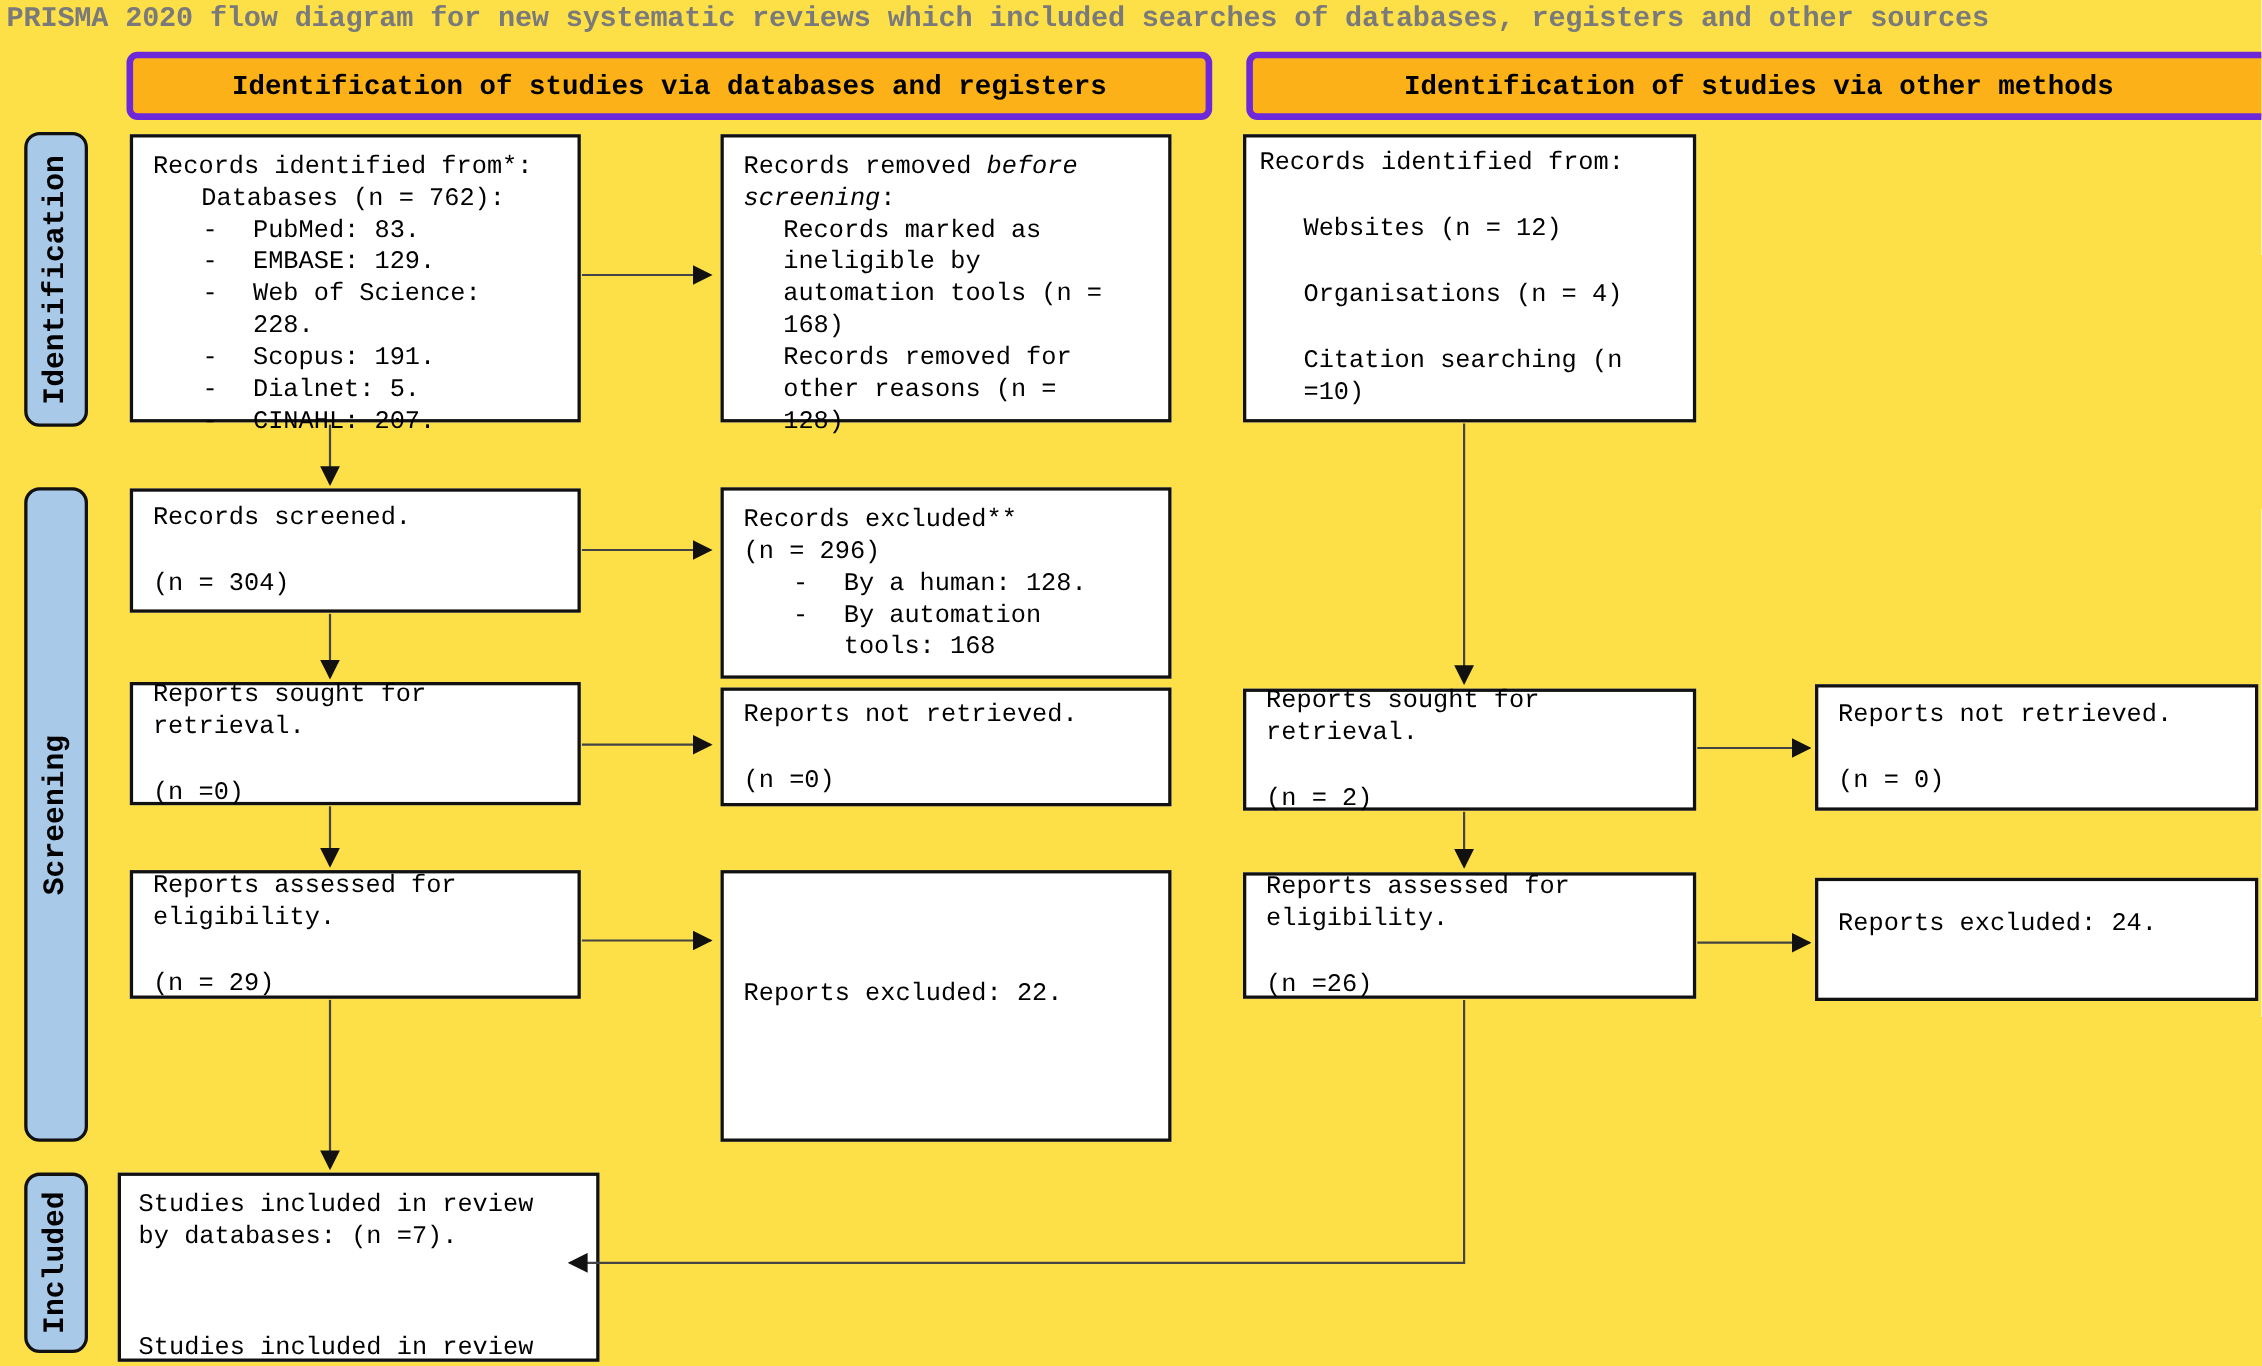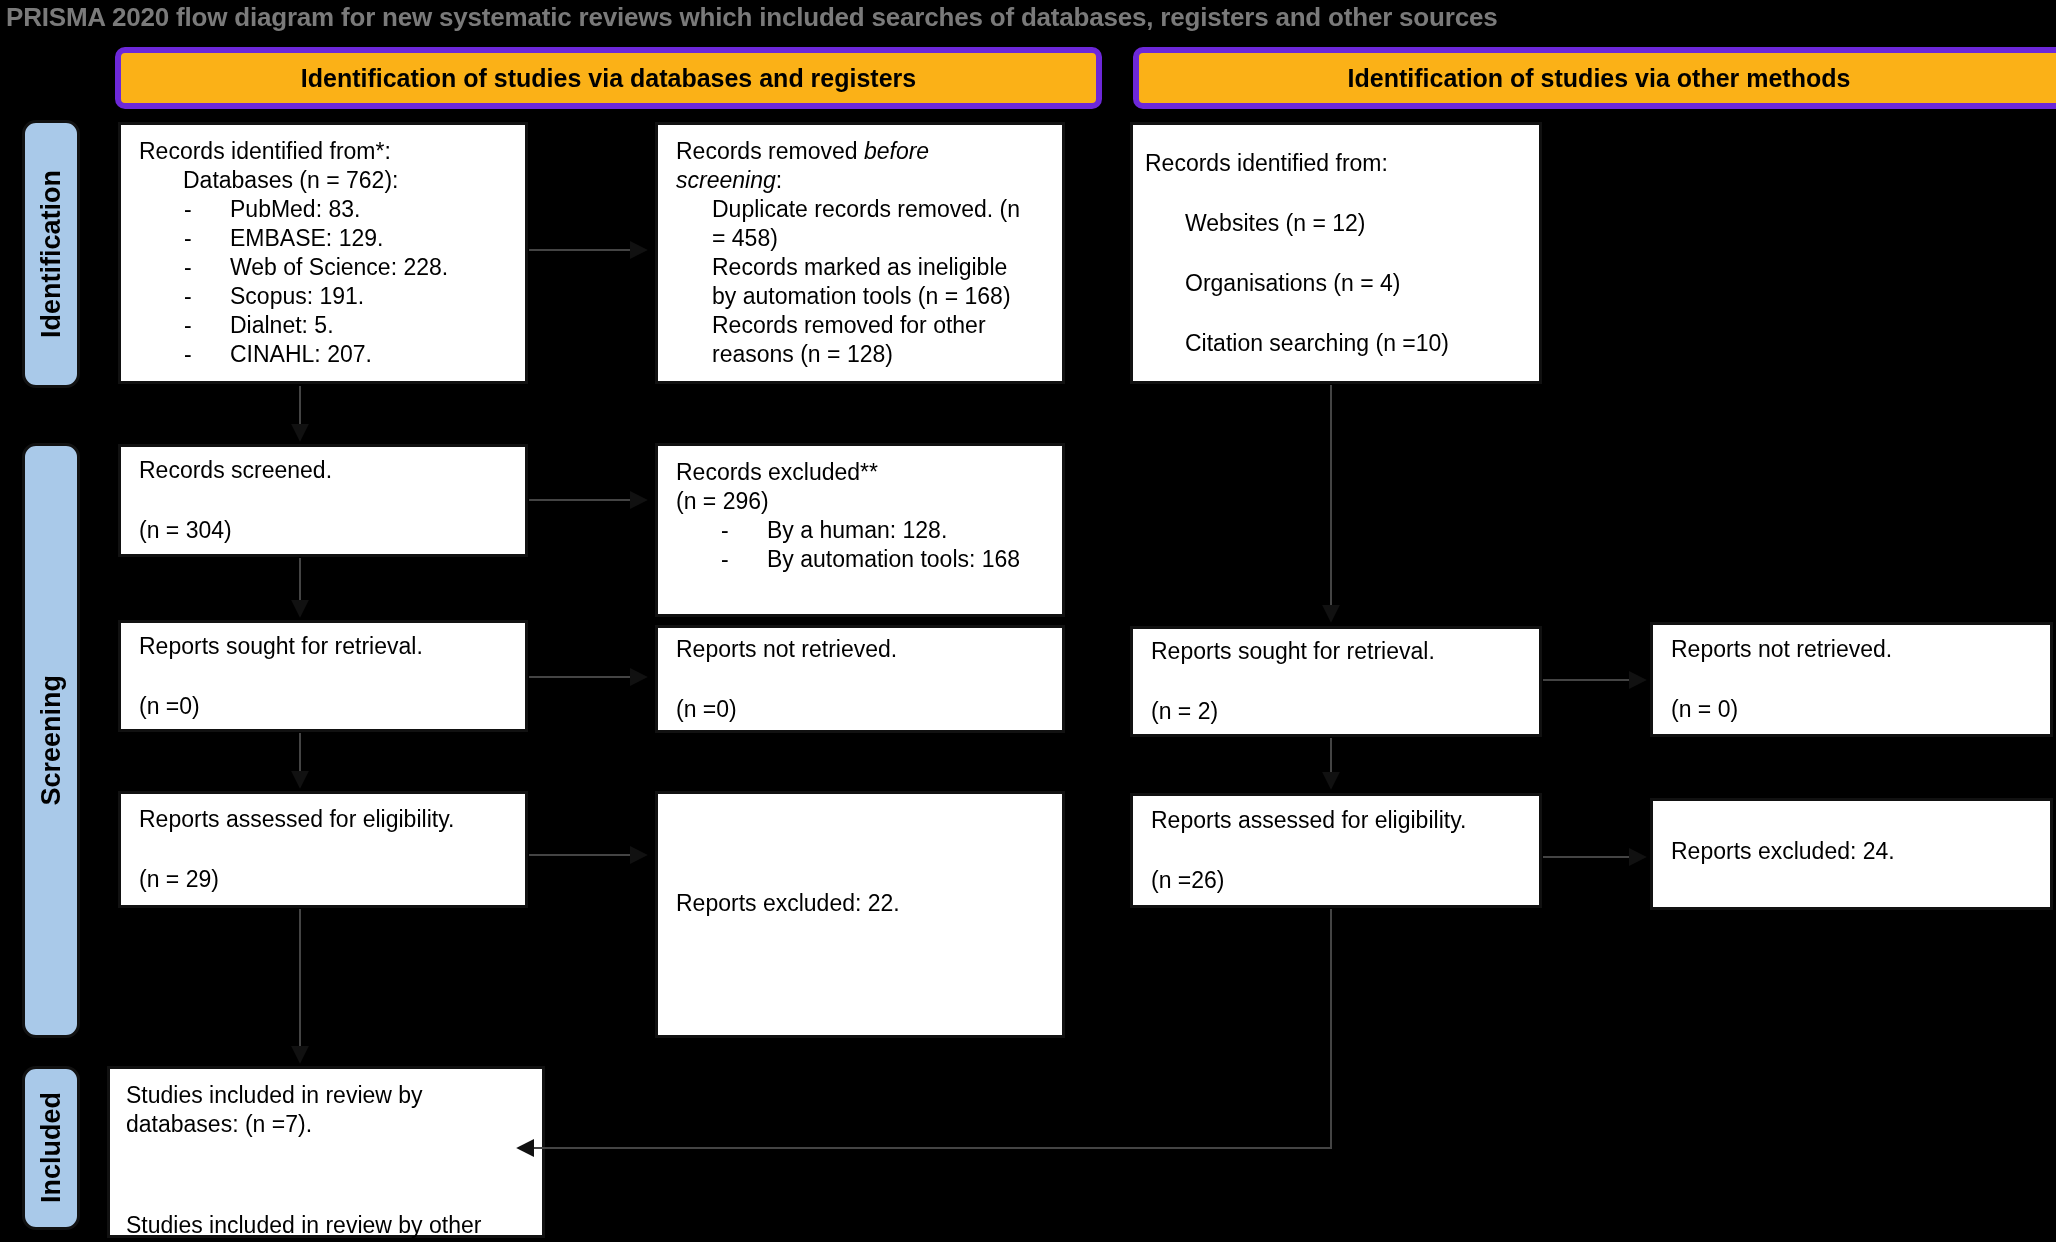--- a/index.html
+++ b/index.html
@@ -1,18 +1,18 @@
 <!DOCTYPE html>
 <html><head>
 <meta charset="utf-8">
 <style>
   html,body{margin:0;padding:0;background:#ffffff;}
   .canvas{
-    position:relative;width:2056px;height:1242px;background:#000000;
-    font-family:Liberation Sans, sans-serif;color:#000;
+    position:relative;width:2056px;height:1242px;background:#fde047;
+    font-family:Liberation Mono, monospace;color:#000;
     overflow:hidden;
   }
   .title{
     position:absolute;left:6px;top:2px;width:2000px;
     font-size:26px;font-weight:bold;color:#7a7a7a;letter-spacing:-0.2px;
   }
   .band{
     position:absolute;height:50px;border-radius:10px;
     background:#FBB117;border:6px solid #6d28d9;
     display:flex;align-items:center;justify-content:center;
@@ -84,21 +84,20 @@
         <span>Dialnet: 5.</span>
       </div>
     <div class="li">
         <span class="dash">-</span>
         <span>CINAHL: 207.</span>
       </div>
   </div>
 
   <div class="box" style="left:655px;top:122px;width:410px;height:262px;">
     <div><span>Records removed </span><i>before screening</i><span>:</span></div>
-    <div class="sub">Duplicate records removed. (n = 458)</div>
     <div class="sub">Records marked as ineligible by automation tools (n = 168)</div>
     <div class="sub">Records removed for other reasons (n = 128)</div>
   </div>
 
   <div class="box vcenter" style="left:1130px;top:122px;width:412px;height:262px;padding-left:12px;">
     <div>Records identified from:</div>
     <div style="margin-left:40px;">Websites (n = 12)</div>
     <div style="margin-left:40px;">Organisations (n = 4)</div>
     <div style="margin-left:40px;">Citation searching (n =10)</div>
   </div>
@@ -148,21 +147,21 @@
 
   <div class="box" style="left:655px;top:791px;width:410px;height:247px;padding-top:95px;">
     <div>Reports excluded: 22.</div>
   </div>
 
   <div class="box vcenter" style="left:1130px;top:793px;width:412px;height:115px;">
     <div>Reports assessed for eligibility.</div>
     <div>(n =26)</div>
   </div>
 
-  <div class="box" style="left:1650px;top:798px;width:403px;height:112px;padding-top:36px;">
+  <div class="box" style="left:1650px;top:798px;width:403px;height:112px;padding-top:24px;">
     <div>Reports excluded: 24.</div>
   </div>
 
   <div class="box" style="left:107px;top:1066px;width:438px;height:172px;padding-left:16px;gap:43px;">
     <div>Studies included in review by databases: (n =7).</div>
     <div style="margin-top:29px;">Studies included in review by other methods: (n=2).</div>
   </div>
 
   <svg class="arrows" width="2056" height="1242" viewBox="0 0 2056 1242">
     <defs>

